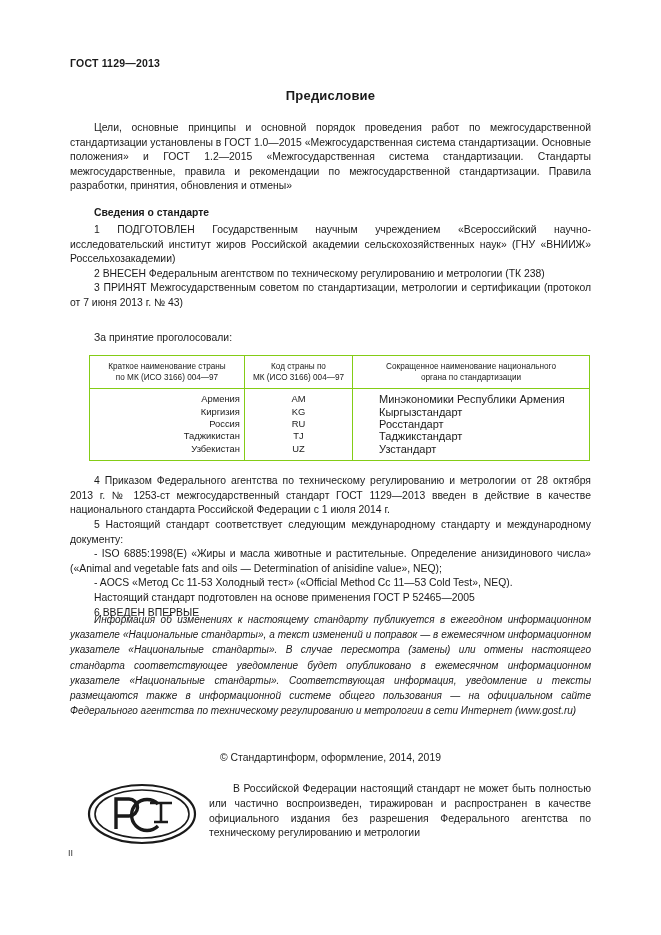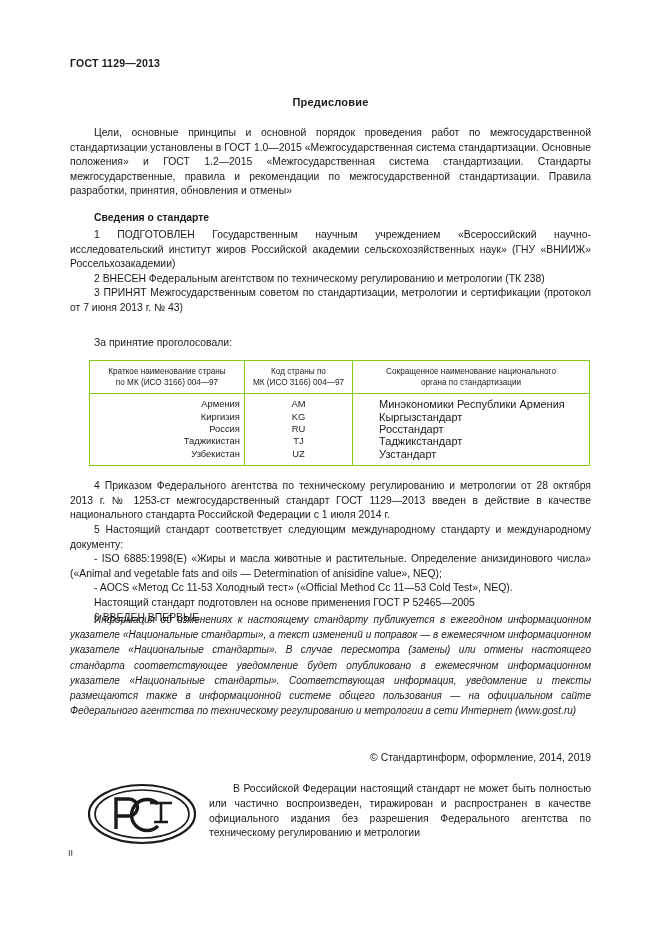--- a/index.html
+++ b/index.html
@@ -33,24 +33,24 @@
 
   
   .content {
     position: absolute;
     left: 70px;
     top: 84px;
     width: 521px;
   }
 
   h1.section-title {
-    font-size: 11px;
+    font-size: 13px;
     font-weight: bold;
     text-align: center;
-    margin: 12px 0 18px 0;
+    margin: 4px 0 18px 0;
     letter-spacing: 0.2px;
   }
 
   p {
     margin: 0;
     font-size: 10.4px;
     line-height: 14.6px;
     text-align: justify;
     text-justify: inter-word;
     hyphens: none;
@@ -122,21 +122,21 @@
     text-align: justify;
   }
   .notice p.indent { text-indent: 24px; }
 
   
   .copyright {
     position: absolute;
     left: 70px;
     top: 752px;
     width: 521px;
-    text-align: right;
+    text-align: center;
     font-size: 10.4px;
   }
 
   
   .bottom-block {
     position: absolute;
     left: 209px;
     top: 782px;
     width: 382px;
   }

